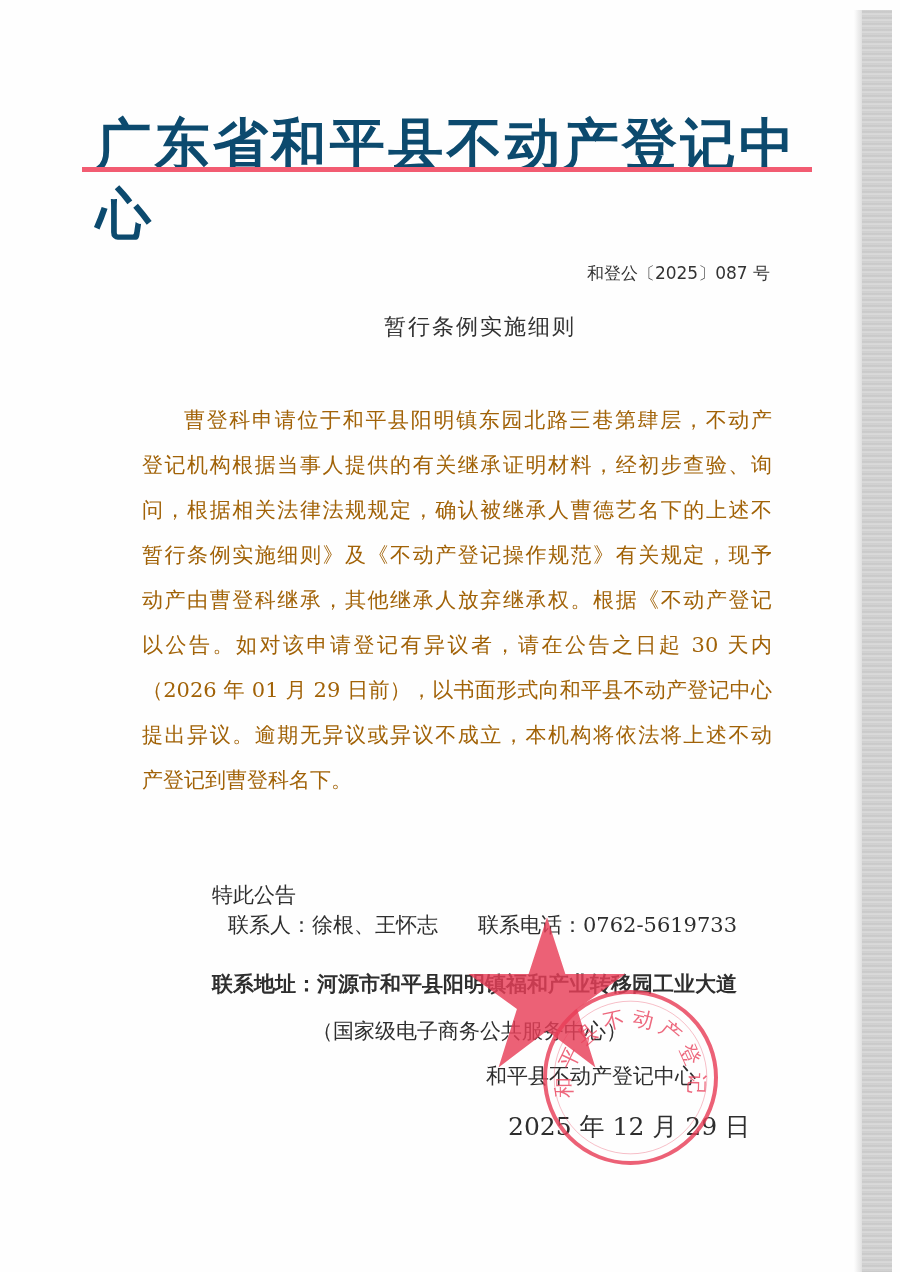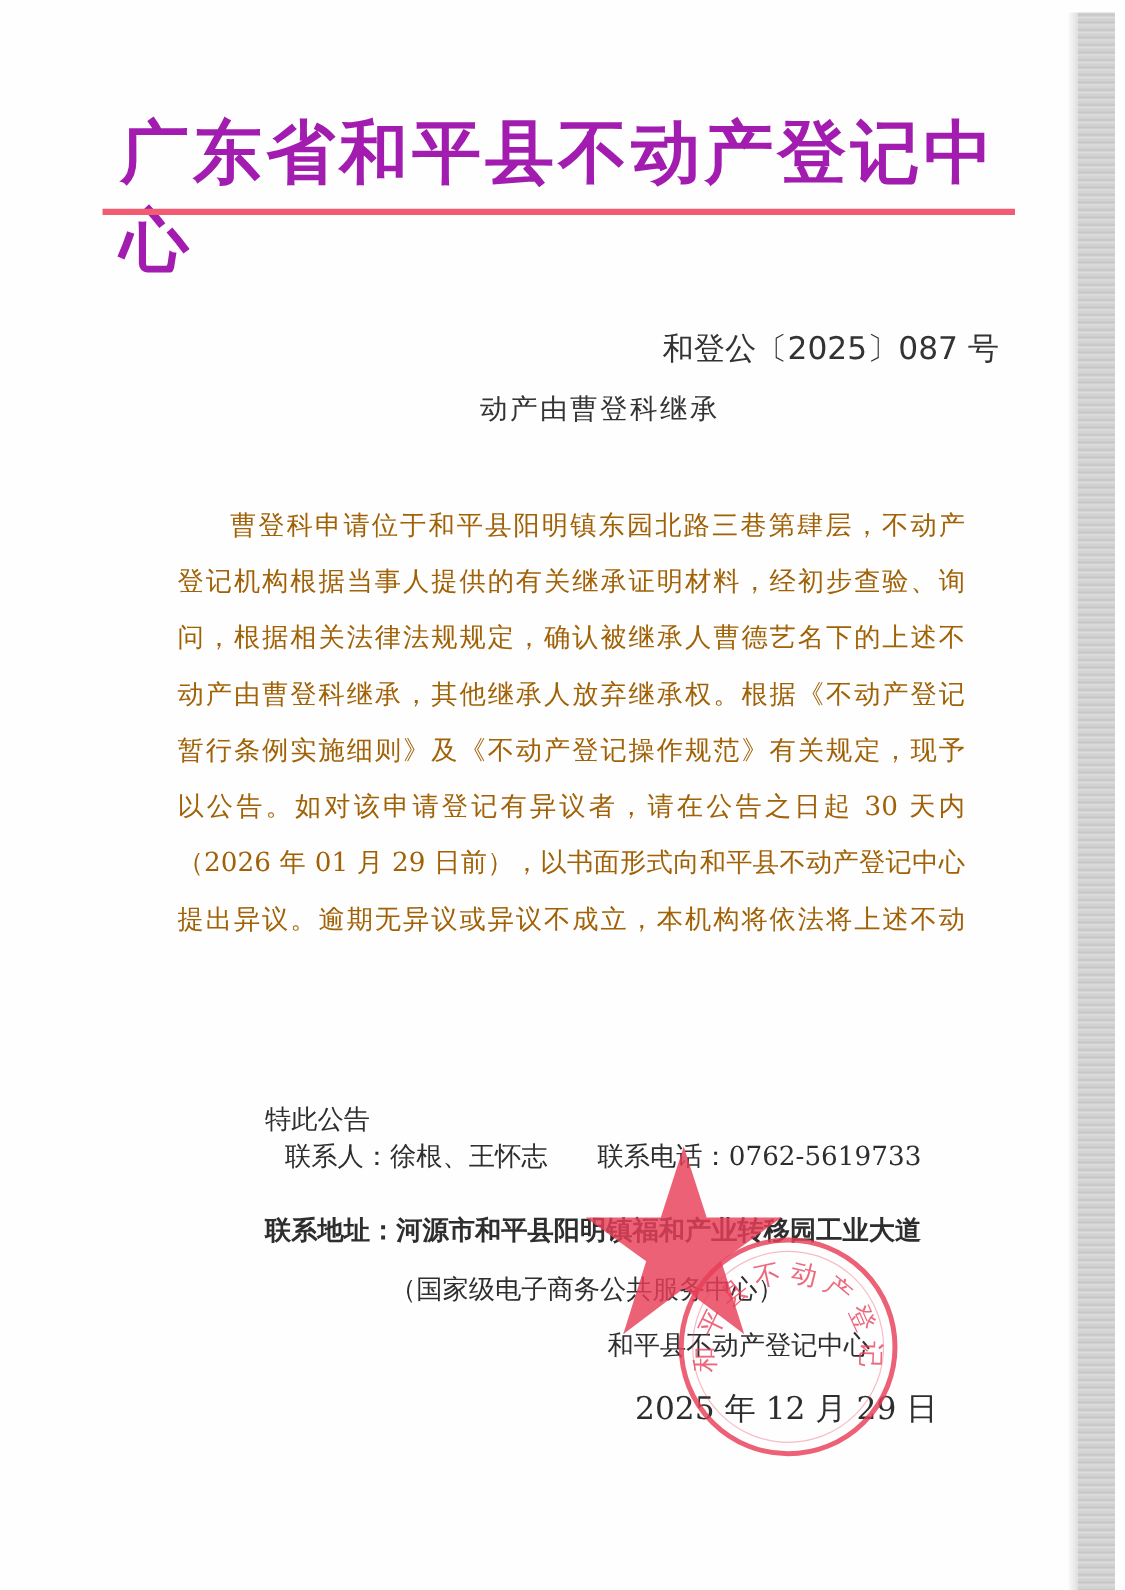--- a/index.html
+++ b/index.html
@@ -12,34 +12,34 @@
       position: absolute; top: 10px; right: 8px; width: 30px; height: 1262px;
       background: repeating-linear-gradient(180deg, #cfcfcf 0px, #bdbdbd 2px, #d8d8d8 4px, #c4c4c4 6px);
       opacity: 0.85;
     }
     .scan-edge::before {
       content: ""; position: absolute; left: -8px; top: 0; width: 8px; height: 100%;
       background: linear-gradient(90deg, rgba(220,220,220,0) 0%, rgba(210,210,210,0.8) 100%);
     }
 
     .masthead {
-      position: absolute; left: 96px; top: 92px; width: 700px;
-      font-family: Liberation Mono, monospace;
-      font-size: 55px; font-weight: bold; color: #a21caf;
+      position: absolute; left: 96px; top: 109px; width: 700px;
+      font-family: Liberation Sans, sans-serif;
+      font-size: 55px; font-weight: bold; color: #0c4a6e;
       letter-spacing: 2px; text-align: justify; text-align-last: justify;
       line-height: 70px;
     }
     .masthead-rule {
       position: absolute; left: 82px; top: 167px; width: 730px; height: 5px;
       background: #f25c72;
     }
 
     .doc-number {
       position: absolute; left: 530px; top: 262px; width: 240px;
-      font-size: 25px; color: #333; text-align: right; white-space: nowrap;
+      font-size: 17px; color: #333; text-align: right; white-space: nowrap;
       font-family: "DejaVu Sans", "Liberation Sans", sans-serif;
     }
     .doc-title {
       position: absolute; left: 300px; top: 312px; width: 360px;
       font-size: 22px; color: #333; text-align: center; letter-spacing: 2px;
       font-family: "DejaVu Sans", "Liberation Sans", sans-serif;
     }
 
     .body-text {
       position: absolute; left: 142px; top: 398px; width: 630px;
@@ -76,31 +76,32 @@
 <body>
 
 <div class="page">
 
   <div class="scan-edge"></div>
 
   <div class="masthead">广东省和平县不动产登记中心</div>
   <div class="masthead-rule"></div>
 
   <div class="doc-number">和登公〔2025〕087 号</div>
-  <div class="doc-title">动产由曹登科继承</div>
+  <div class="doc-title">暂行条例实施细则</div>
 
   <div class="body-text">
     <div class="body-line first">曹登科申请位于和平县阳明镇东园北路三巷第肆层，不动产</div>
     <div class="body-line">登记机构根据当事人提供的有关继承证明材料，经初步查验、询</div>
     <div class="body-line">问，根据相关法律法规规定，确认被继承人曹德艺名下的上述不</div>
+    <div class="body-line">暂行条例实施细则》及《不动产登记操作规范》有关规定，现予</div>
     <div class="body-line">动产由曹登科继承，其他继承人放弃继承权。根据《不动产登记</div>
-    <div class="body-line">暂行条例实施细则》及《不动产登记操作规范》有关规定，现予</div>
     <div class="body-line">以公告。如对该申请登记有异议者，请在公告之日起 30 天内</div>
     <div class="body-line">（2026 年 01 月 29 日前），以书面形式向和平县不动产登记中心</div>
     <div class="body-line">提出异议。逾期无异议或异议不成立，本机构将依法将上述不动</div>
+    <div class="body-line last">产登记到曹登科名下。</div>
   </div>
 
   <div class="closing c1">特此公告</div>
 
   <div class="closing c2">
     <span>联系人：</span><span>徐根、王怀志</span><span class="gap"></span><span>联系电话：</span><span>0762-5619733</span>
   </div>
 
   <div class="closing c3">
     <span>联系地址：</span><span>河源市和平县阳明镇福和产业转移园工业大道</span>

